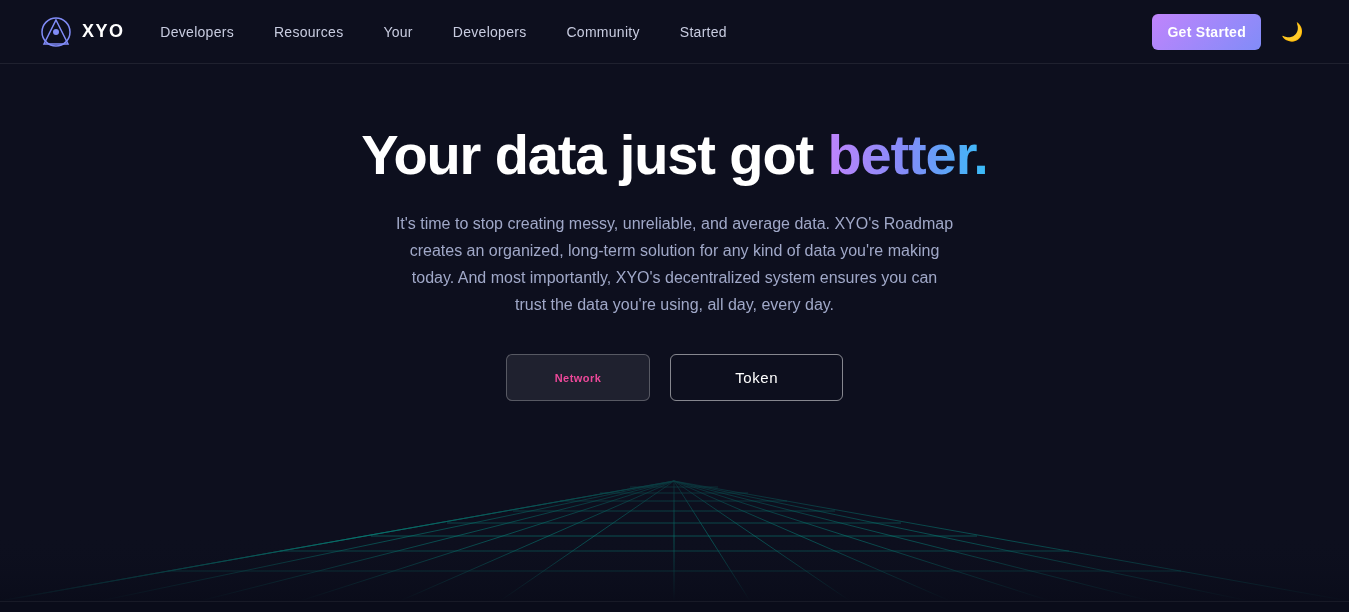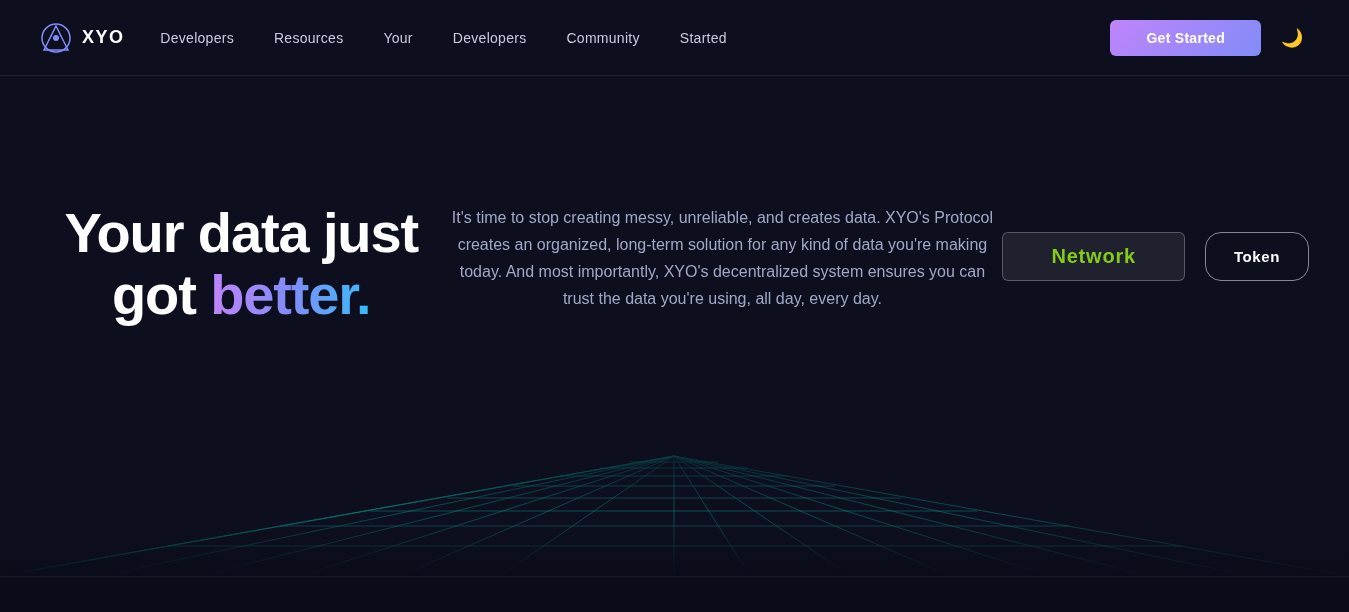--- a/index.html
+++ b/index.html
@@ -11,21 +11,21 @@
       width: 1349px;
       overflow-x: hidden;
     }
 
     
     nav {
       display: flex;
       align-items: center;
       justify-content: space-between;
       padding: 0 40px;
-      height: 76px;
+      height: 64px;
       background-color: #0d0f1e;
       border-bottom: 1px solid rgba(255,255,255,0.08);
       position: relative;
       z-index: 10;
     }
 
     .nav-left {
       display: flex;
       align-items: center;
       gap: 36px;
@@ -61,21 +61,21 @@
     .nav-right {
       display: flex;
       align-items: center;
       gap: 16px;
     }
 
     .get-started-btn {
       background: linear-gradient(135deg, #c084fc, #818cf8);
       color: #ffffff;
       border: none;
-      padding: 10px 36px;
+      padding: 10px 15px;
       border-radius: 6px;
       font-size: 14px;
       font-weight: 600;
       cursor: pointer;
       letter-spacing: 0.02em;
     }
 
     .theme-toggle {
       width: 32px;
       height: 32px;
@@ -83,20 +83,21 @@
       align-items: center;
       justify-content: center;
       cursor: pointer;
       font-size: 18px;
       color: #c8cce0;
     }
 
     
     .hero {
       display: flex;
+      flex-direction: column;
       align-items: center;
       padding: 60px 40px 20px;
       text-align: center;
       position: relative;
       overflow: hidden;
       min-height: 360px;
     }
 
     .hero h1 {
       font-size: 56px;
@@ -125,38 +126,38 @@
     .hero-buttons {
       display: flex;
       gap: 20px;
       margin-bottom: 40px;
       position: relative;
       z-index: 5;
     }
 
     .btn-network {
       background: rgba(255,255,255,0.08);
-      color: #84cc16;
+      color: #ec4899;
       border: 1px solid rgba(255,255,255,0.25);
       padding: 12px 48px;
       border-radius: 6px;
-      font-size: 20px;
+      font-size: 11px;
       font-weight: 600;
       cursor: pointer;
       letter-spacing: 0.04em;
     }
 
     .btn-token {
       background: transparent;
       color: #ffffff;
       border: 1px solid rgba(255,255,255,0.5);
-      padding: 14px 28px;
-      border-radius: 16px;
+      padding: 14px 64px;
+      border-radius: 6px;
       font-size: 15px;
-      font-weight: 700;
+      font-weight: 400;
       cursor: pointer;
       letter-spacing: 0.04em;
     }
 
     
     .grid-perspective {
       width: 100%;
       height: 160px;
       position: relative;
       overflow: hidden;
@@ -220,21 +221,21 @@
   <div class="nav-right">
     <button class="get-started-btn">Get Started</button>
     <div class="theme-toggle">🌙</div>
   </div>
 </nav>
 
 <section class="hero">
   <h1>
     <span>Your data just got </span><span class="gradient-text">better.</span>
   </h1>
-  <p>It's time to stop creating messy, unreliable, and creates data. XYO's Protocol creates an organized, long-term solution for any kind of data you're making today. And most importantly, XYO's decentralized system ensures you can trust the data you're using, all day, every day.</p>
+  <p>It's time to stop creating messy, unreliable, and average data. XYO's Roadmap creates an organized, long-term solution for any kind of data you're making today. And most importantly, XYO's decentralized system ensures you can trust the data you're using, all day, every day.</p>
   <div class="hero-buttons">
     <button class="btn-network">Network</button>
     <button class="btn-token">Token</button>
   </div>
 </section>
 
 <div class="grid-perspective">
   <svg viewBox="0 0 1349 160" preserveAspectRatio="none" xmlns="http://www.w3.org/2000/svg">
     <defs>
       <linearGradient id="gridFade" x1="0" y1="0" x2="0" y2="1">

